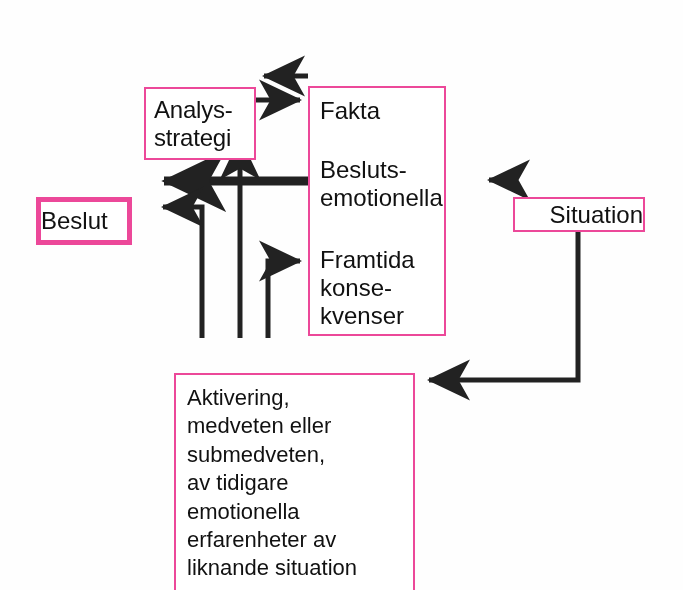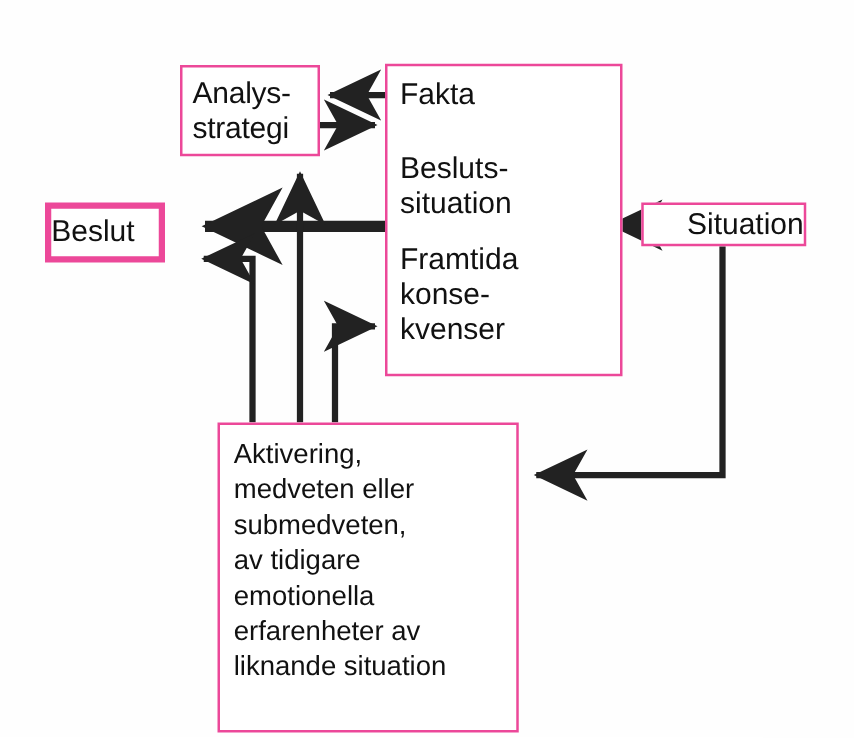--- a/index.html
+++ b/index.html
@@ -25,20 +25,21 @@
     width: 683px;
     height: 590px;
     pointer-events: none;
   }
   .node {
     position: absolute;
     box-sizing: border-box;
     background: #ffffff;
     border: 6px solid #ec4899;
     color: #111111;
+    margin-top: 35px;
   }
   .node-label {
     display: block;
     white-space: pre-line;
     line-height: 1.16;
   }
 
   
   #node-analys {
     left: 144px;
@@ -53,34 +54,34 @@
   #node-analys .node-label {
     font-size: 24px;
     padding-left: 8px;
     letter-spacing: -0.2px;
   }
 
   
   #node-central {
     left: 308px;
     top: 51px;
-    width: 190px;
+    width: 138px;
     height: 250px;
     border-width: 2px;
   }
   #node-central .segment {
     position: absolute;
     left: 10px;
     font-size: 24px;
     white-space: pre-line;
     line-height: 1.17;
   }
   #seg-fakta { top: 9px; }
   #seg-beslutsalternativ { top: 68px; }
-  #seg-framtida { top: 141px; }
+  #seg-framtida { top: 158px; }
 
   
   #node-beslut {
     left: 36px;
     top: 162px;
     width: 96px;
     height: 48px;
     border-width: 5px;
     display: flex;
     align-items: center;
@@ -168,21 +169,21 @@
   </svg>
 
   <div class="node" id="node-analys">
     <span class="node-label">Analys-
 strategi</span>
   </div>
 
   <div class="node" id="node-central">
     <span class="segment" id="seg-fakta">Fakta</span>
     <span class="segment" id="seg-beslutsalternativ">Besluts-
-situation</span>
+emotionella</span>
     <span class="segment" id="seg-framtida">Framtida
 konse-
 kvenser</span>
   </div>
 
   <div class="node" id="node-beslut">
     <span class="node-label">Beslut</span>
   </div>
 
   <div class="node" id="node-situation">

